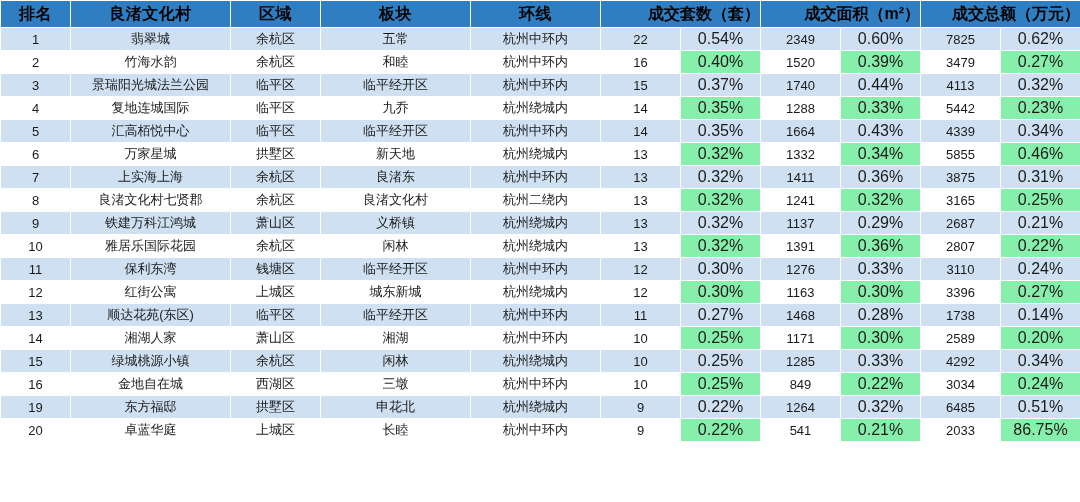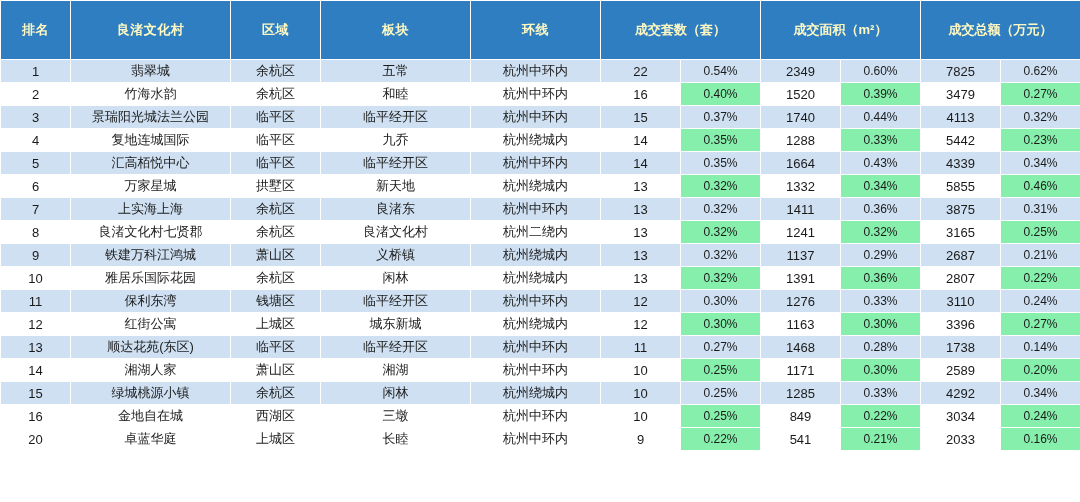--- a/index.html
+++ b/index.html
@@ -31,32 +31,33 @@
   table.grid col.c-ring    { width: 130px; }
   table.grid col.c-cnt     { width: 80px; }
   table.grid col.c-cntp    { width: 80px; }
   table.grid col.c-area    { width: 80px; }
   table.grid col.c-areap   { width: 80px; }
   table.grid col.c-amt     { width: 80px; }
   table.grid col.c-amtp    { width: 80px; }
 
   thead th {
     background: #2f7ec1;
-    color: #fef9c3;
+    color: #000000;
     font-weight: bold;
-    font-size: 13px;
+    font-size: 16px;
     height: 26px;
     text-align: center;
     border: 1px solid #ffffff;
-    padding: 16px;
+    padding: 0;
     letter-spacing: 0.5px;
     white-space: nowrap;
   }
   thead th.hdr-span {
     letter-spacing: 0;
+    text-align: right;
   }
   tbody td {
     height: 22px;
     text-align: center;
     border: 1px solid #ffffff;
     padding: 0 4px;
     white-space: nowrap;
     overflow: hidden;
     font-size: 13px;
   }
@@ -66,21 +67,21 @@
   tbody tr.even td {
     background: #ffffff;
   }
   tbody tr.even td.pct {
     background: #86efac;
   }
   tbody td.num {
     font-variant-numeric: tabular-nums;
   }
   tbody td.pct {
-    font-size: 12px;
+    font-size: 16px;
   }
 </style>
 </head>
 <body>
 
 <div id="sheet">
   <table class="grid">
     <colgroup>
       <col class="c-rank">
         <col class="c-name">
@@ -308,28 +309,41 @@
           <td>西湖区</td>
           <td>三墩</td>
           <td>杭州中环内</td>
           <td class="num">10</td>
           <td class="num pct">0.25%</td>
           <td class="num">849</td>
           <td class="num pct">0.22%</td>
           <td class="num">3034</td>
           <td class="num pct">0.24%</td>
         </tr>
+        <tr class="odd">
+          <td class="num">19</td>
+          <td>东方福邸</td>
+          <td>拱墅区</td>
+          <td>申花北</td>
+          <td>杭州绕城内</td>
+          <td class="num">9</td>
+          <td class="num pct">0.22%</td>
+          <td class="num">1264</td>
+          <td class="num pct">0.32%</td>
+          <td class="num">6485</td>
+          <td class="num pct">0.51%</td>
+        </tr>
         <tr class="even">
           <td class="num">20</td>
           <td>卓蓝华庭</td>
           <td>上城区</td>
           <td>长睦</td>
           <td>杭州中环内</td>
           <td class="num">9</td>
           <td class="num pct">0.22%</td>
           <td class="num">541</td>
           <td class="num pct">0.21%</td>
           <td class="num">2033</td>
-          <td class="num pct">0.16%</td>
+          <td class="num pct">86.75%</td>
         </tr>
       </tbody>
   </table>
 </div>
 
 </body></html>

